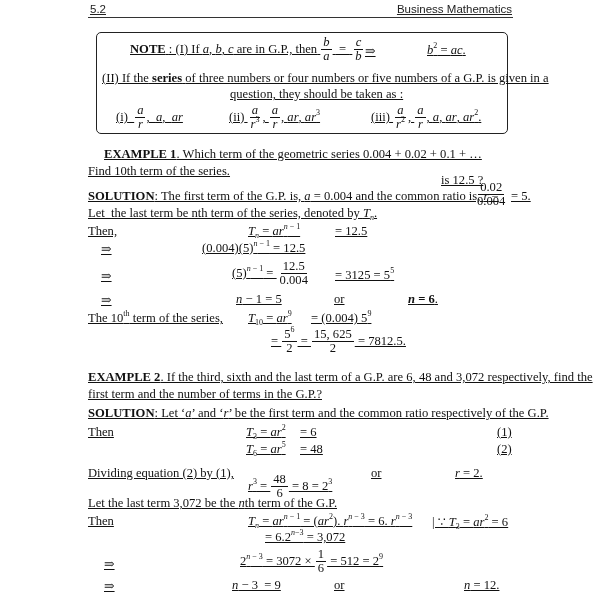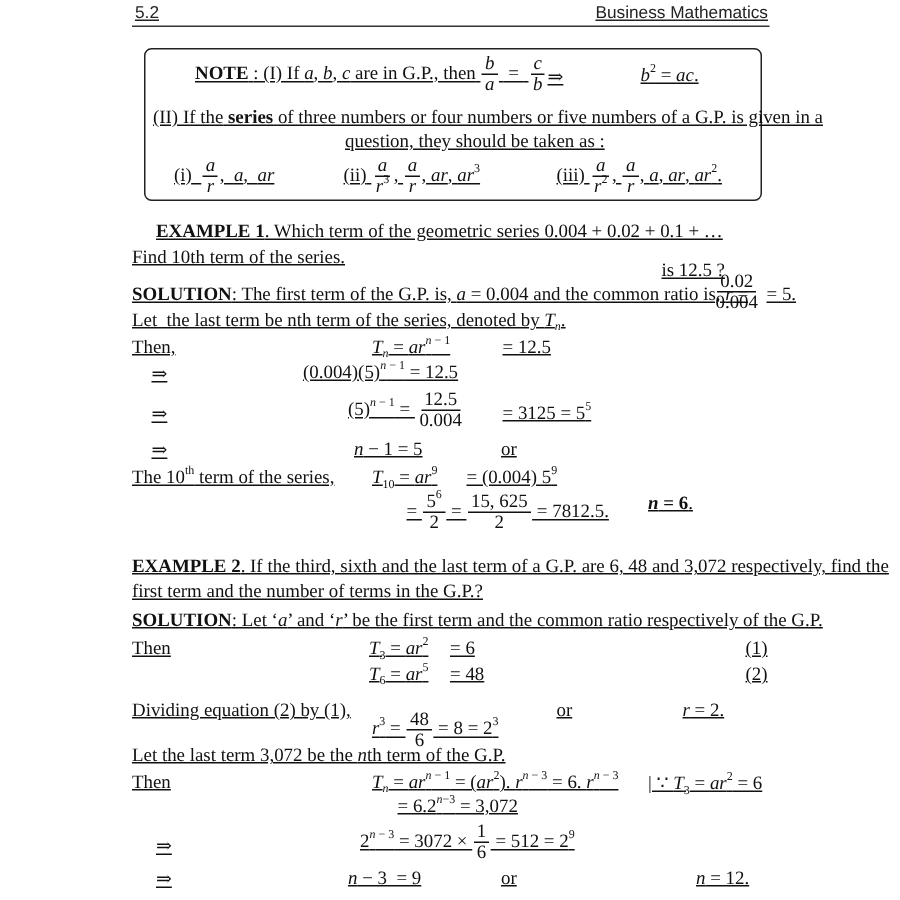--- a/index.html
+++ b/index.html
@@ -104,21 +104,21 @@
 <div class="abs" style="left:101px;top:268px;">⇒</div>
 <div class="abs" style="left:232px;top:260px;">(5)<sup><i>n</i> − 1</sup> = <span class="frac">
       <span class="num">12.5</span>
       <span class="den">0.004</span>
     </span></div>
 <div class="abs" style="left:335px;top:268px;">= 3125 = 5<sup>5</sup></div>
 
 <div class="abs" style="left:101px;top:292px;">⇒</div>
 <div class="abs" style="left:236px;top:292px;"><i>n</i> − 1 = 5</div>
 <div class="abs" style="left:334px;top:292px;">or</div>
-<div class="abs" style="left:432px;top:292px;margin-top:36px;"><b><i>n</i> = 6</b>.</div>
+<div class="abs" style="left:408px;top:292px;"><b><i>n</i> = 6</b>.</div>
 
 <div class="abs" style="left:88px;top:311px;">The 10<sup>th</sup> term of the series,</div>
 <div class="abs" style="left:248px;top:311px;"><i>T</i><sub>10</sub> = <i>ar</i><sup>9</sup></div>
 <div class="abs" style="left:311px;top:311px;">= (0.004) 5<sup>9</sup></div>
 
 <div class="abs" style="left:271px;top:328px;text-align:right;">
   = <span class="frac">
       <span class="num">5<sup>6</sup></span>
       <span class="den">2</span>
     </span> =

